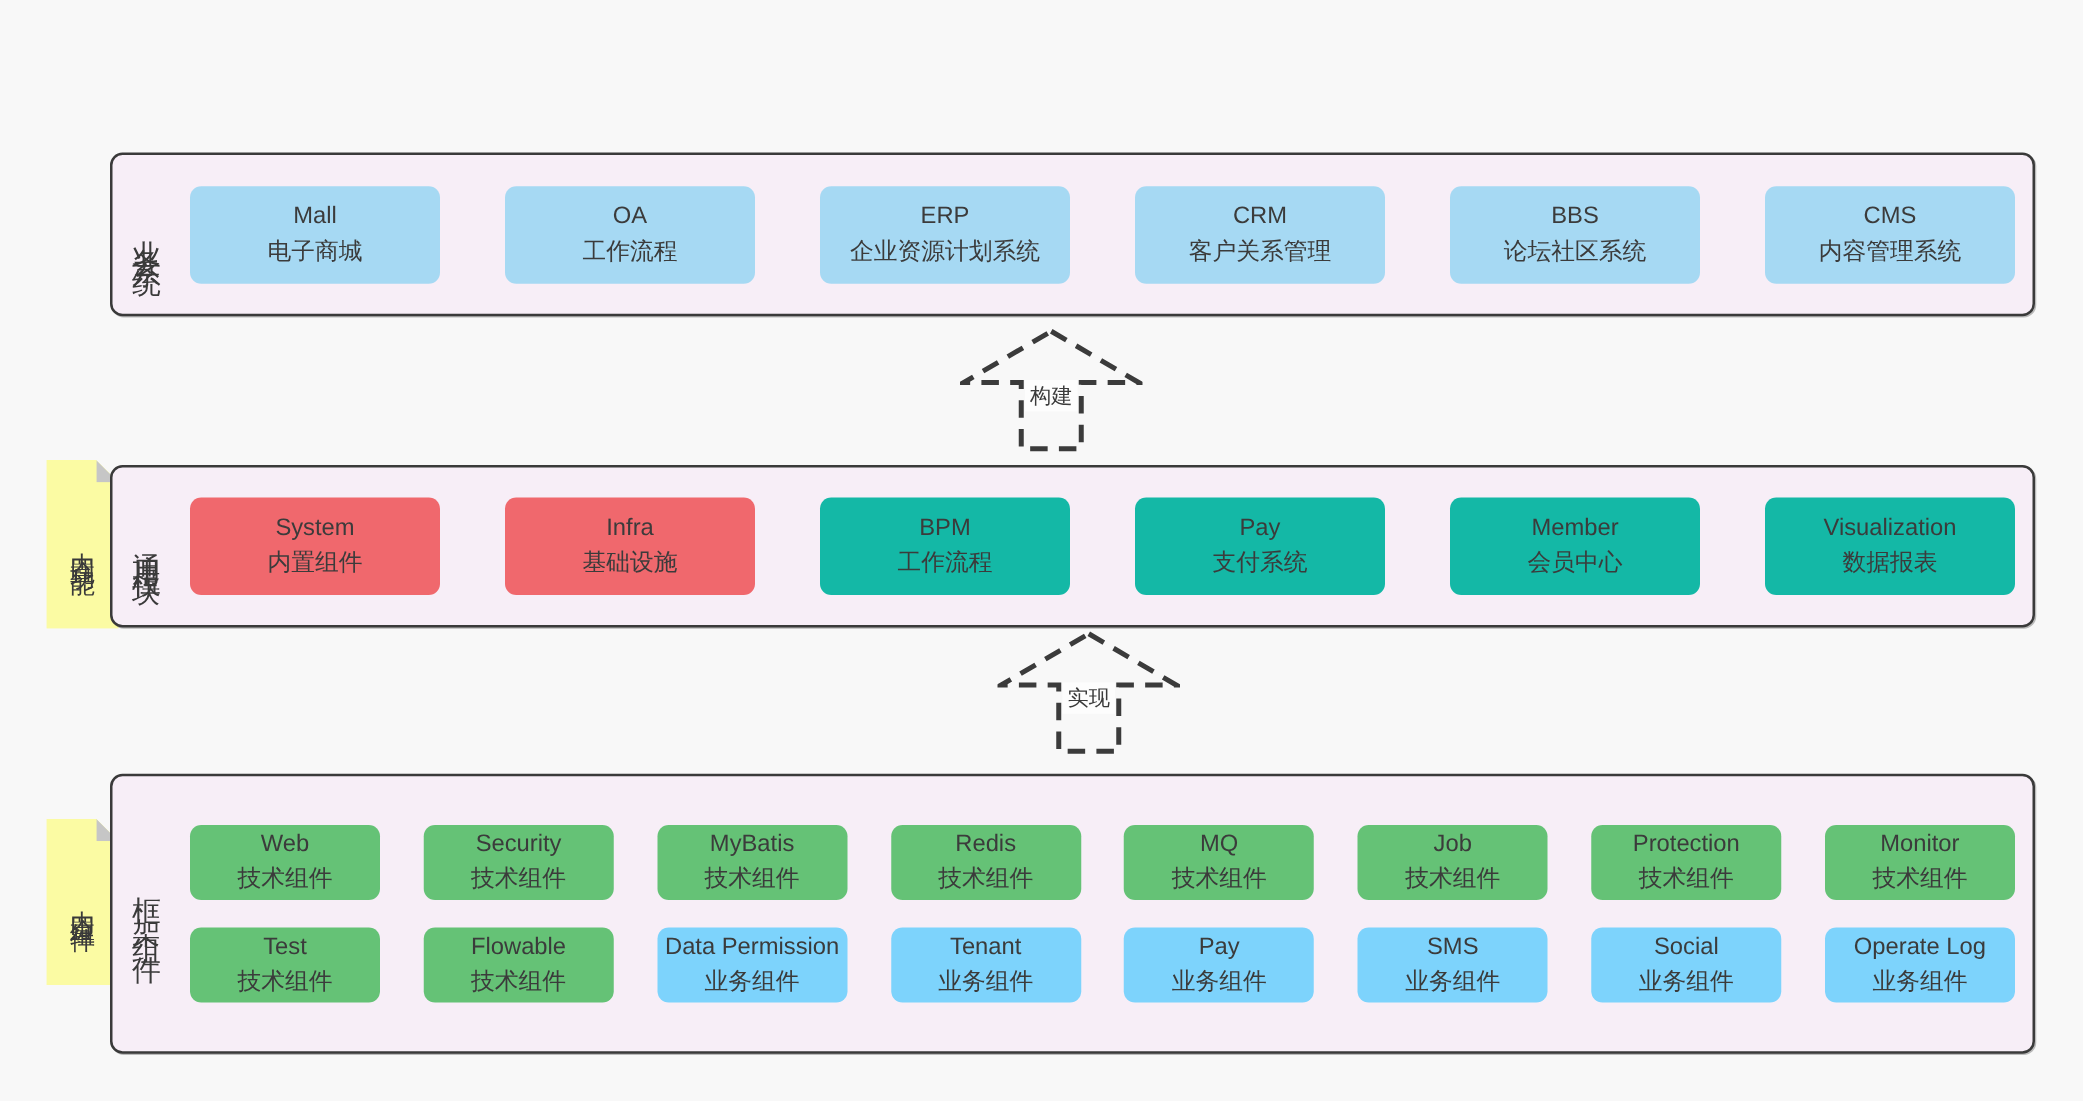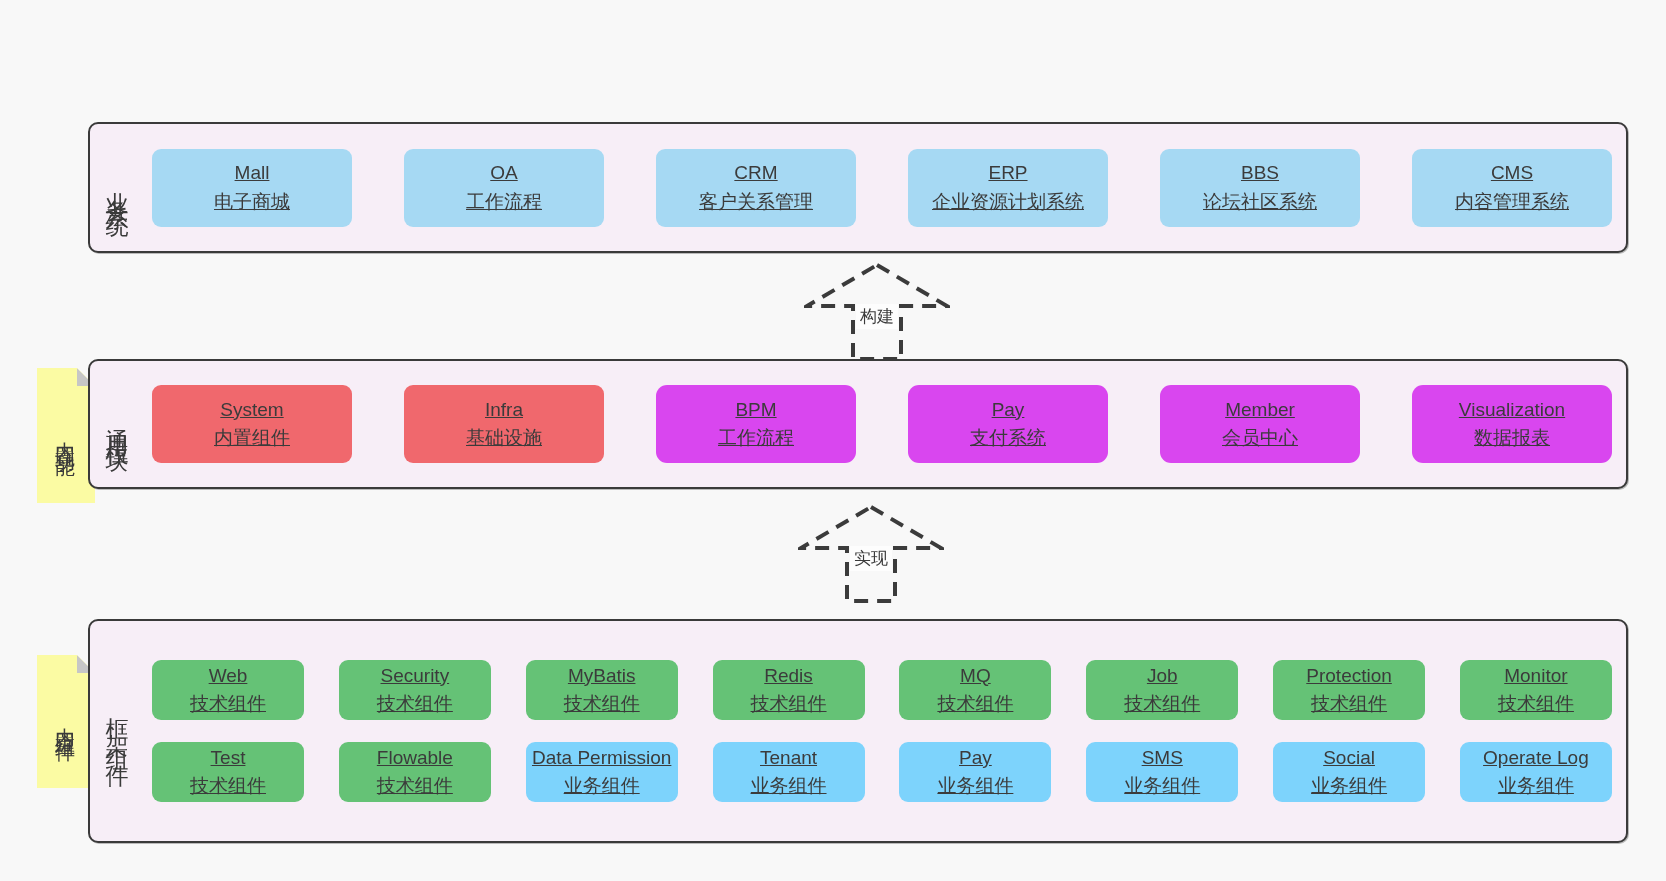--- a/index.html
+++ b/index.html
@@ -10,46 +10,46 @@
     color:#3b3b3b;
   }
   
   .panel{
     position:absolute;left:88px;width:1536px;
     background:#f7eef7;border:2px solid #3a3a3a;border-radius:10px;
     display:flex;align-items:stretch;z-index:1;
     box-shadow:1px 1px 0 rgba(0,0,0,.25);
   }
   .panel-a{top:122px;height:127px;}
-  .panel-b{top:359px;height:126px;}
+  .panel-b{top:372px;height:126px;}
   .panel-c{top:619px;height:220px;}
   .vlabel{
     width:56px;display:flex;align-items:center;justify-content:center;
     writing-mode:vertical-rl;text-orientation:upright;
     font-size:23px;letter-spacing:7px;color:#3a3a3a;
   }
   .panel-c .vlabel{letter-spacing:16px;}
   .rows{flex:1;display:flex;flex-direction:column;justify-content:center;gap:22px;padding:0 14px 0 6px;}
-  .row{display:flex;justify-content:space-between;align-items:center;text-decoration:underline;}
+  .row{display:flex;justify-content:space-between;align-items:center;}
   
   .box{
     border-radius:9px;display:flex;flex-direction:column;
     align-items:center;justify-content:center;text-align:center;
     font-size:19px;line-height:1.5;color:#3b3b3b;
   }
   .row-6 .box{width:200px;height:78px;}
   .row-8 .box{width:152px;height:60px;}
   .blue{background:#a6d9f3;}
   .red{background:#f0686d;}
-  .pink{background:#d946ef;border-radius:11px;}
+  .pink{background:#14b8a6;}
   .green{background:#65c276;}
   .lgreen{background:#7dd3fc;}
   
   .arrow{position:absolute;width:146px;height:100px;z-index:1;}
-  .arrow-1{left:804px;top:262px;}
+  .arrow-1{left:768px;top:262px;}
   .arrow-2{left:798px;top:504px;}
   .arrow svg{display:block;width:146px;height:100px;}
   .arrow .alabel{
     position:absolute;left:50%;top:42px;transform:translateX(-50%);
     background:#fdfdfd;padding:1px 4px;font-size:17px;color:#3b3b3b;white-space:nowrap;
   }
   
   .note{
     position:absolute;left:37px;width:58px;background:#fbfba3;z-index:0;
     clip-path:polygon(0 0,calc(100% - 18px) 0,100% 18px,100% 100%,0 100%);
@@ -87,26 +87,26 @@
       <div class="row row-6">
         <div class="box blue">
           <span>Mall</span>
           <span>电子商城</span>
         </div>
         <div class="box blue">
           <span>OA</span>
           <span>工作流程</span>
         </div>
         <div class="box blue">
+          <span>ERP</span>
+          <span>企业资源计划系统</span>
+        </div>
+        <div class="box blue">
           <span>CRM</span>
           <span>客户关系管理</span>
-        </div>
-        <div class="box blue">
-          <span>ERP</span>
-          <span>企业资源计划系统</span>
         </div>
         <div class="box blue">
           <span>BBS</span>
           <span>论坛社区系统</span>
         </div>
         <div class="box blue">
           <span>CMS</span>
           <span>内容管理系统</span>
         </div>
       </div>

